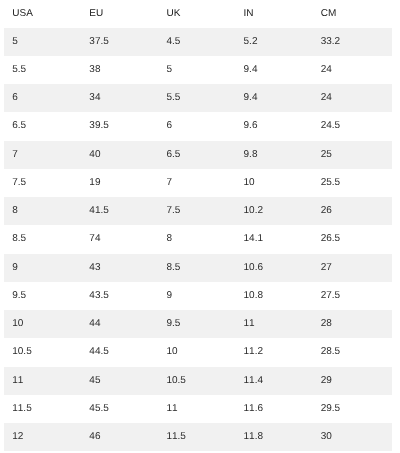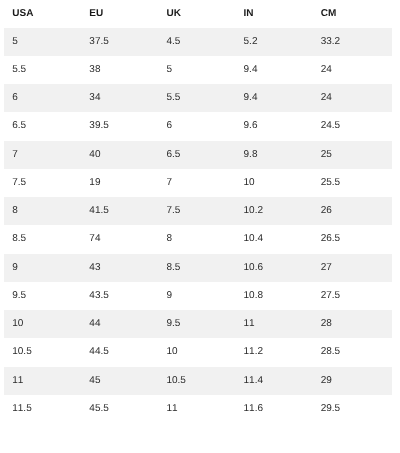--- a/index.html
+++ b/index.html
@@ -33,21 +33,21 @@
     box-sizing: border-box;
     text-align: left;
     font-size: 10px;
     white-space: nowrap;
     border: 0;
     vertical-align: top;
     line-height: 11px;
     padding: 8px 0 0 7.85px;
   }
   #size-table th {
-    font-weight: bold;
+    font-weight: normal;
     color: #1a1a1a;
     background: #ffffff;
     height: 27.5px;
     padding-top: 7.5px;
   }
   #size-table td {
     color: #2b2b2b;
     height: 28.25px;
   }
   #size-table tbody tr:nth-child(odd) td { background: #f1f1f1; }
@@ -126,21 +126,21 @@
           <td>8</td>
           <td>41.5</td>
           <td>7.5</td>
           <td>10.2</td>
           <td>26</td>
         </tr>
         <tr>
           <td>8.5</td>
           <td>74</td>
           <td>8</td>
-          <td>10.4</td>
+          <td>14.1</td>
           <td>26.5</td>
         </tr>
         <tr>
           <td>9</td>
           <td>43</td>
           <td>8.5</td>
           <td>10.6</td>
           <td>27</td>
         </tr>
         <tr>
@@ -171,15 +171,22 @@
           <td>11.4</td>
           <td>29</td>
         </tr>
         <tr>
           <td>11.5</td>
           <td>45.5</td>
           <td>11</td>
           <td>11.6</td>
           <td>29.5</td>
         </tr>
+        <tr>
+          <td>12</td>
+          <td>46</td>
+          <td>11.5</td>
+          <td>11.8</td>
+          <td>30</td>
+        </tr>
       </tbody>
   </table>
 </div>
 
 </body></html>

